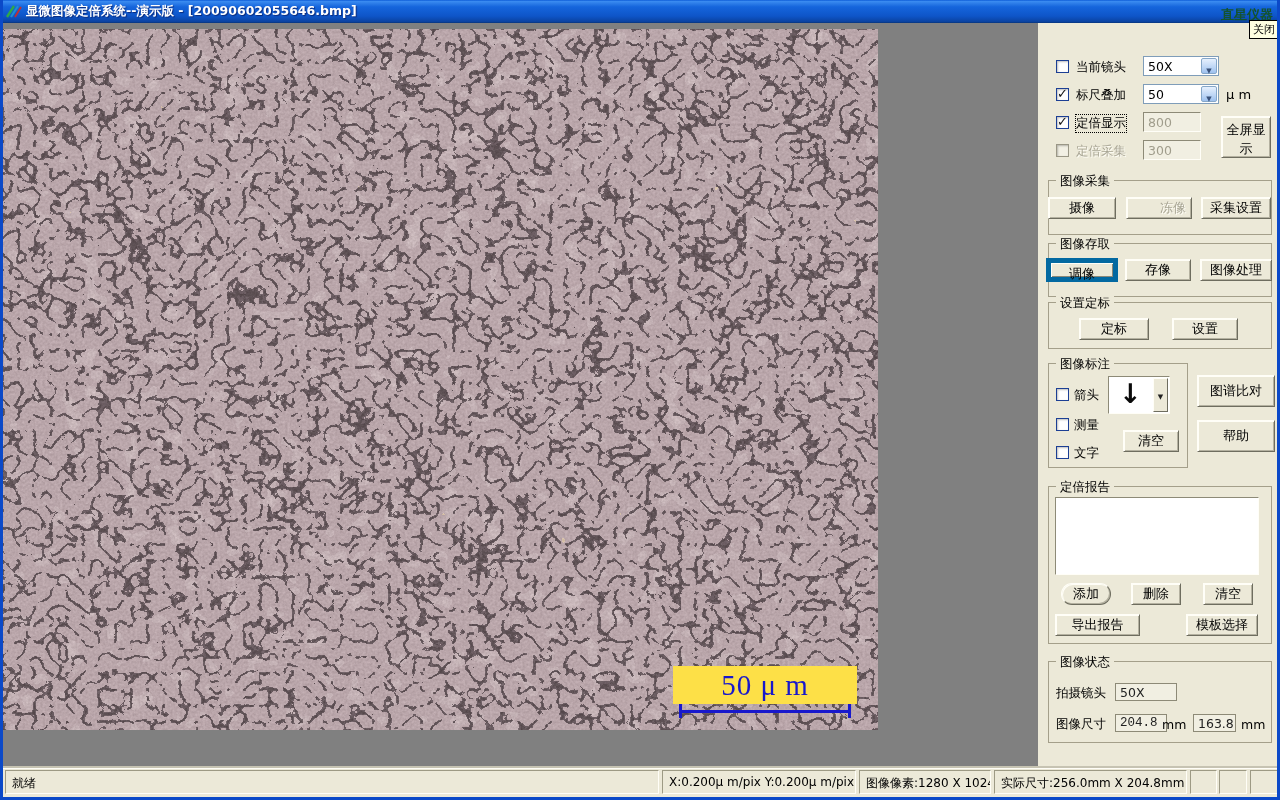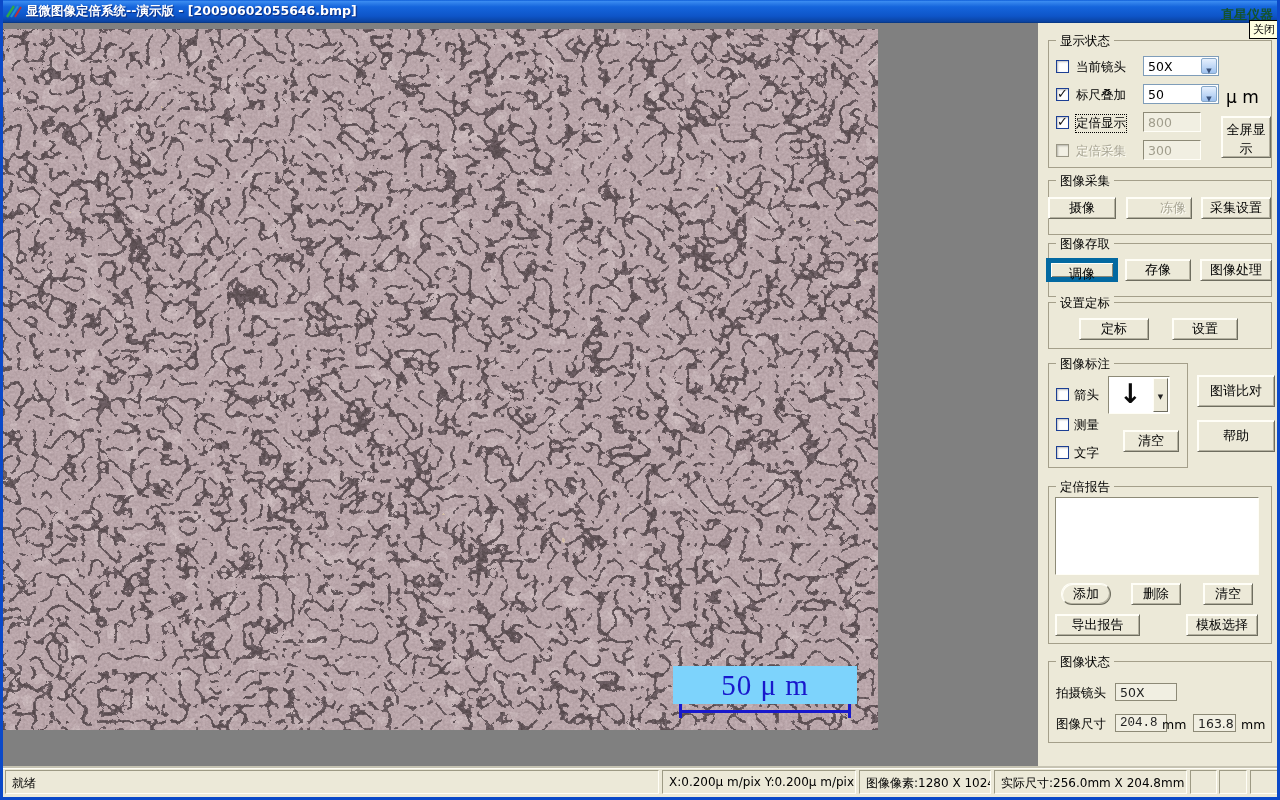--- a/index.html
+++ b/index.html
@@ -26,21 +26,21 @@
   .watermark { position:absolute; left:1218px; top:6px; z-index:60; color:#14532d; font-size:13px; font-weight:bold; white-space:nowrap; letter-spacing:0; }
   .tooltip { position:absolute; left:1246px; top:20px; z-index:70; background:#ffffe1; border:1px solid #000;
              font-size:11px; padding:1px 3px; white-space:nowrap; }
 
   
   .client { position:absolute; left:0; top:23px; width:1274px; height:743px; background:#808080; }
 
   .viewport { position:absolute; left:0; top:6px; width:875px; height:701px; background:#c4adb2; overflow:hidden; }
   .viewport svg { display:block; width:875px; height:701px; }
 
-  .scalebar-label { position:absolute; left:670px; top:637px; width:184px; height:38px; background:#7dd3fc;
+  .scalebar-label { position:absolute; left:670px; top:637px; width:184px; height:38px; background:#fde047;
     color:#1818cc; font-family:"Liberation Serif","DejaVu Serif",serif; font-size:29px;
     text-align:center; line-height:38px; letter-spacing:1px; }
   .scalebar-line { position:absolute; left:676px; top:681px; width:172px; height:3px; background:#1818cc; }
   .scalebar-tick { position:absolute; top:675px; width:3px; height:14px; background:#1818cc; }
   .tick-left { left:676px; } .tick-right { left:845px; }
 
   
   .sidebar { position:absolute; left:1035px; top:0; width:239px; height:743px; background:#ece9d8; }
   .group { position:absolute; border:1px solid #a49f8a; }
   .legend { position:absolute; top:-8px; left:7px; background:#ece9d8; padding:0 4px; font-size:12.5px; white-space:nowrap; }
@@ -63,21 +63,21 @@
   .combo { position:absolute; height:20px; background:#fff; border:1px solid #7f9db9; }
   .combo .val { position:absolute; left:4px; top:2px; font-size:12.5px; }
   .combo .drop { position:absolute; right:1px; top:1px; bottom:1px; width:16px;
     background:linear-gradient(180deg,#e6f0fd 0%,#bcd5f5 60%,#9ec1ee 100%); border:1px solid #86a7c8; border-radius:2px;
     text-align:center; cursor:pointer; }
   .combo .drop::after { content:"▼"; font-size:7px; color:#3a527a; position:relative; top:3px; }
 
   .edit { position:absolute; height:20px; background:#f1efe2; border:1px solid;
     border-color:#8d8a77 #fffef7 #fffef7 #8d8a77; color:#a09d8c; font-size:12.5px; padding:2px 0 0 4px; }
 
-  .unit { position:absolute; font-size:17px; white-space:nowrap; }
+  .unit { position:absolute; font-size:13px; white-space:nowrap; }
 
   .arrow-combo { position:absolute; background:#fff; border:1px solid; border-color:#8d8a77 #fffef7 #fffef7 #8d8a77; }
   .arrow-combo .glyph { position:absolute; left:10px; top:1px; font-size:27px; font-weight:bold; color:#0a0a0a; }
   .arrow-combo .drop2 { position:absolute; right:1px; top:1px; bottom:1px; width:15px; background:#ece9d8;
     border:1px solid; border-color:#fffef7 #6e6d5f #6e6d5f #fffef7; text-align:center; cursor:pointer; }
   .arrow-combo .drop2::after { content:"▼"; font-size:7px; color:#222; position:relative; top:9px; }
 
   .listbox { position:absolute; background:#fff; border:1px solid; border-color:#8d8a77 #fffef7 #fffef7 #8d8a77; }
 
   .field { position:absolute; height:18px; background:#f1efe2; border:1px solid #8d8a77;
@@ -161,23 +161,20 @@
         <rect width="875" height="701" filter="url(#fine)" opacity="0.14"></rect>
       </svg>
       <div class="scalebar-label">50 μ m</div>
       <div class="scalebar-line"></div>
       <div class="scalebar-tick tick-left"></div>
       <div class="scalebar-tick tick-right"></div>
     </div>
 
     <div class="sidebar">
 
-      <div class="group" style="left:10px;top:17px;width:224px;height:128px;">
-        <span class="legend">显示状态</span>
-      </div>
       <span class="cb" style="left:18px;top:37px;"></span>
       <span class="cb-label" style="left:38px;top:36px;">当前镜头</span>
       <div class="combo" style="left:105px;top:33px;width:76px;">
         <span class="val">50X</span>
         <span class="drop"></span>
       </div>
       <span class="cb checked" style="left:18px;top:65px;"></span>
       <span class="cb-label" style="left:38px;top:64px;">标尺叠加</span>
       <div class="combo" style="left:105px;top:61px;width:76px;">
         <span class="val">50</span>

